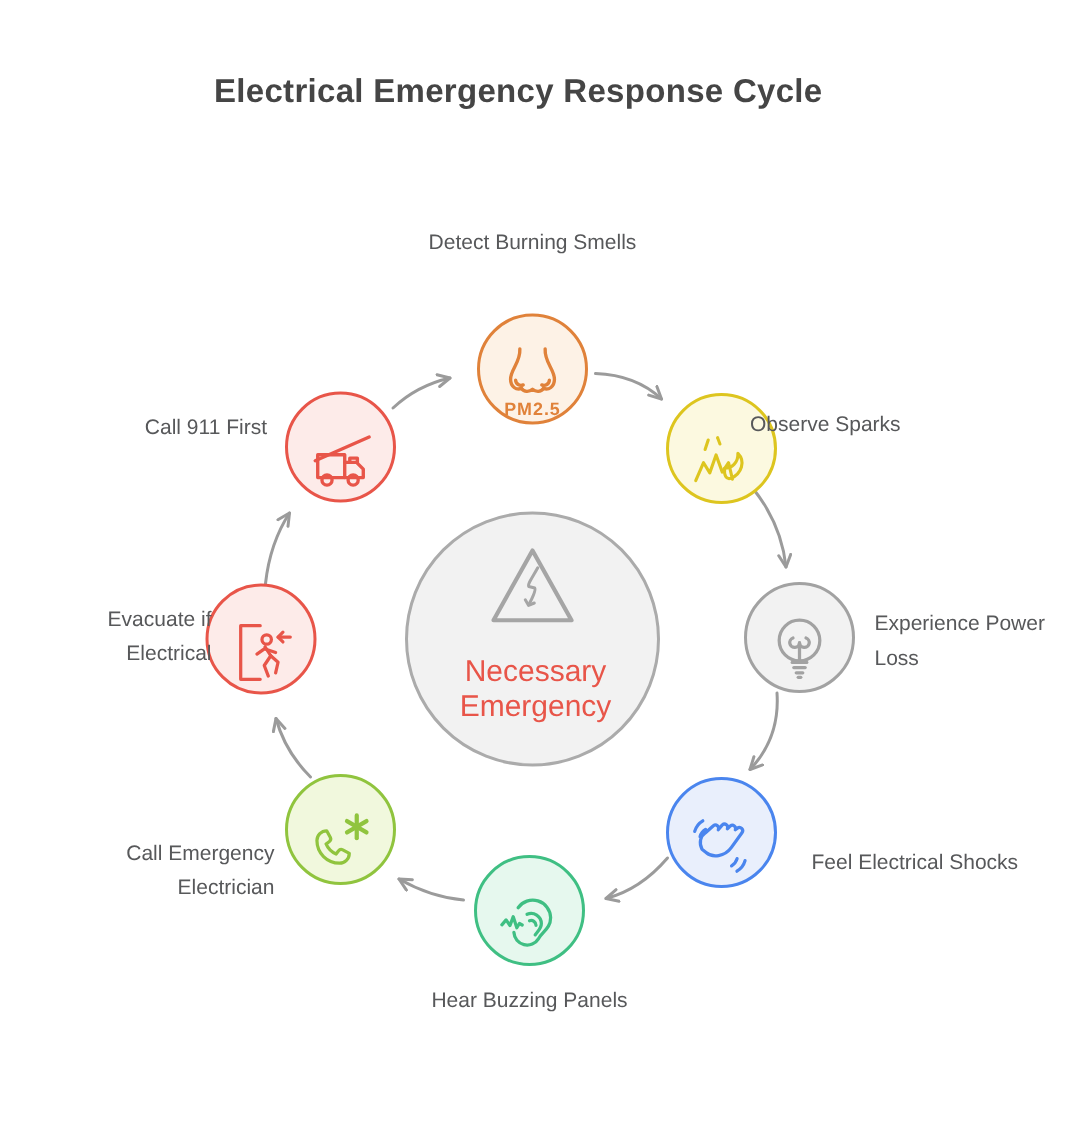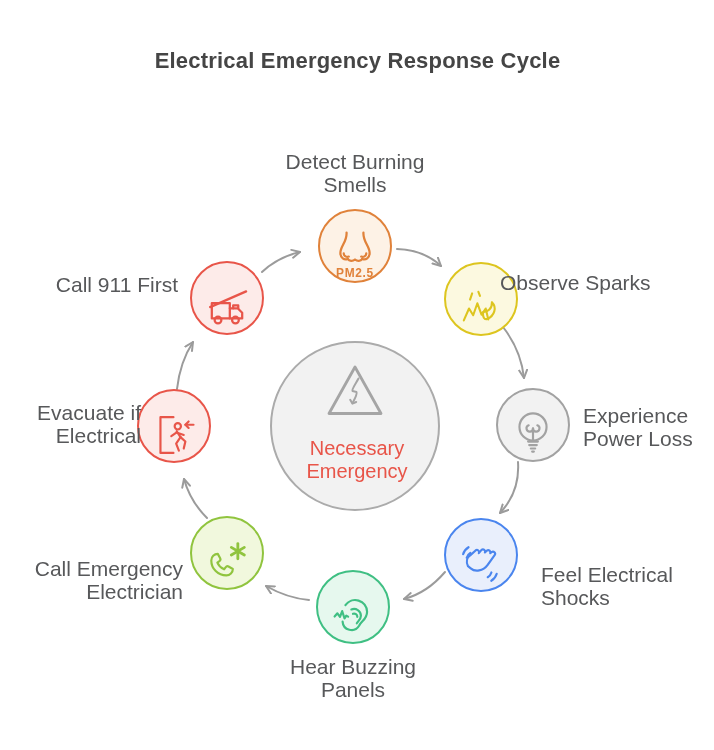--- a/index.html
+++ b/index.html
@@ -1,21 +1,21 @@
 <!DOCTYPE html>
 <html><head>
 <meta charset="utf-8">
 <style>
   html,body{margin:0;padding:0;background:#ffffff;}
   #canvas{
     position:relative;width:714px;height:750px;background:#ffffff;overflow:hidden;
     font-family:"Liberation Sans","DejaVu Sans",sans-serif;
   }
   .title{
-    position:absolute;left:16px;top:48px;width:683px;text-align:center;
+    position:absolute;left:4px;top:48px;width:683px;text-align:center;
     font-size:22px;font-weight:bold;color:#454545;letter-spacing:.2px;
   }
   
   .arrows{position:absolute;left:0;top:0;width:714px;height:750px;}
   .arrows path{stroke:#9b9b9b;stroke-width:2;fill:none;stroke-linecap:round;}
   
   .node{
     position:absolute;width:74px;height:74px;border-radius:50%;
     box-sizing:border-box;border:2px solid var(--c,#999);background:var(--f,#eee);
     color:var(--c,#999);display:flex;align-items:flex-end;justify-content:center;
@@ -29,21 +29,21 @@
   .node svg .thick{stroke-width:2.6;}
   .pos-0{left:318px;top:209px;}
   .pos-1{left:444px;top:262px;}
   .pos-2{left:496px;top:388px;}
   .pos-3{left:444px;top:518px;}
   .pos-4{left:316px;top:570px;}
   .pos-5{left:190px;top:516px;}
   .pos-6{left:137px;top:389px;}
   .pos-7{left:190px;top:261px;}
   
-  .lbl{position:absolute;font-size:21px;line-height:23px;color:#57585a;}
+  .lbl{position:absolute;font-size:14px;line-height:23px;color:#57585a;}
   .lbl-0{left:275px;top:150px;width:160px;text-align:center;}
   .lbl-1{left:500px;top:271px;width:170px;text-align:left;}
   .lbl-2{left:583px;top:404px;width:120px;text-align:left;}
   .lbl-3{left:528px;top:563px;width:150px;text-align:left;margin-left:13px;}
   .lbl-4{left:283px;top:655px;width:140px;text-align:center;}
   .lbl-5{left:23px;top:557px;width:160px;text-align:right;}
   .lbl-6{left:21px;top:401px;width:120px;text-align:right;}
   .lbl-7{left:38px;top:273px;width:140px;text-align:right;}
   
   .hub{

